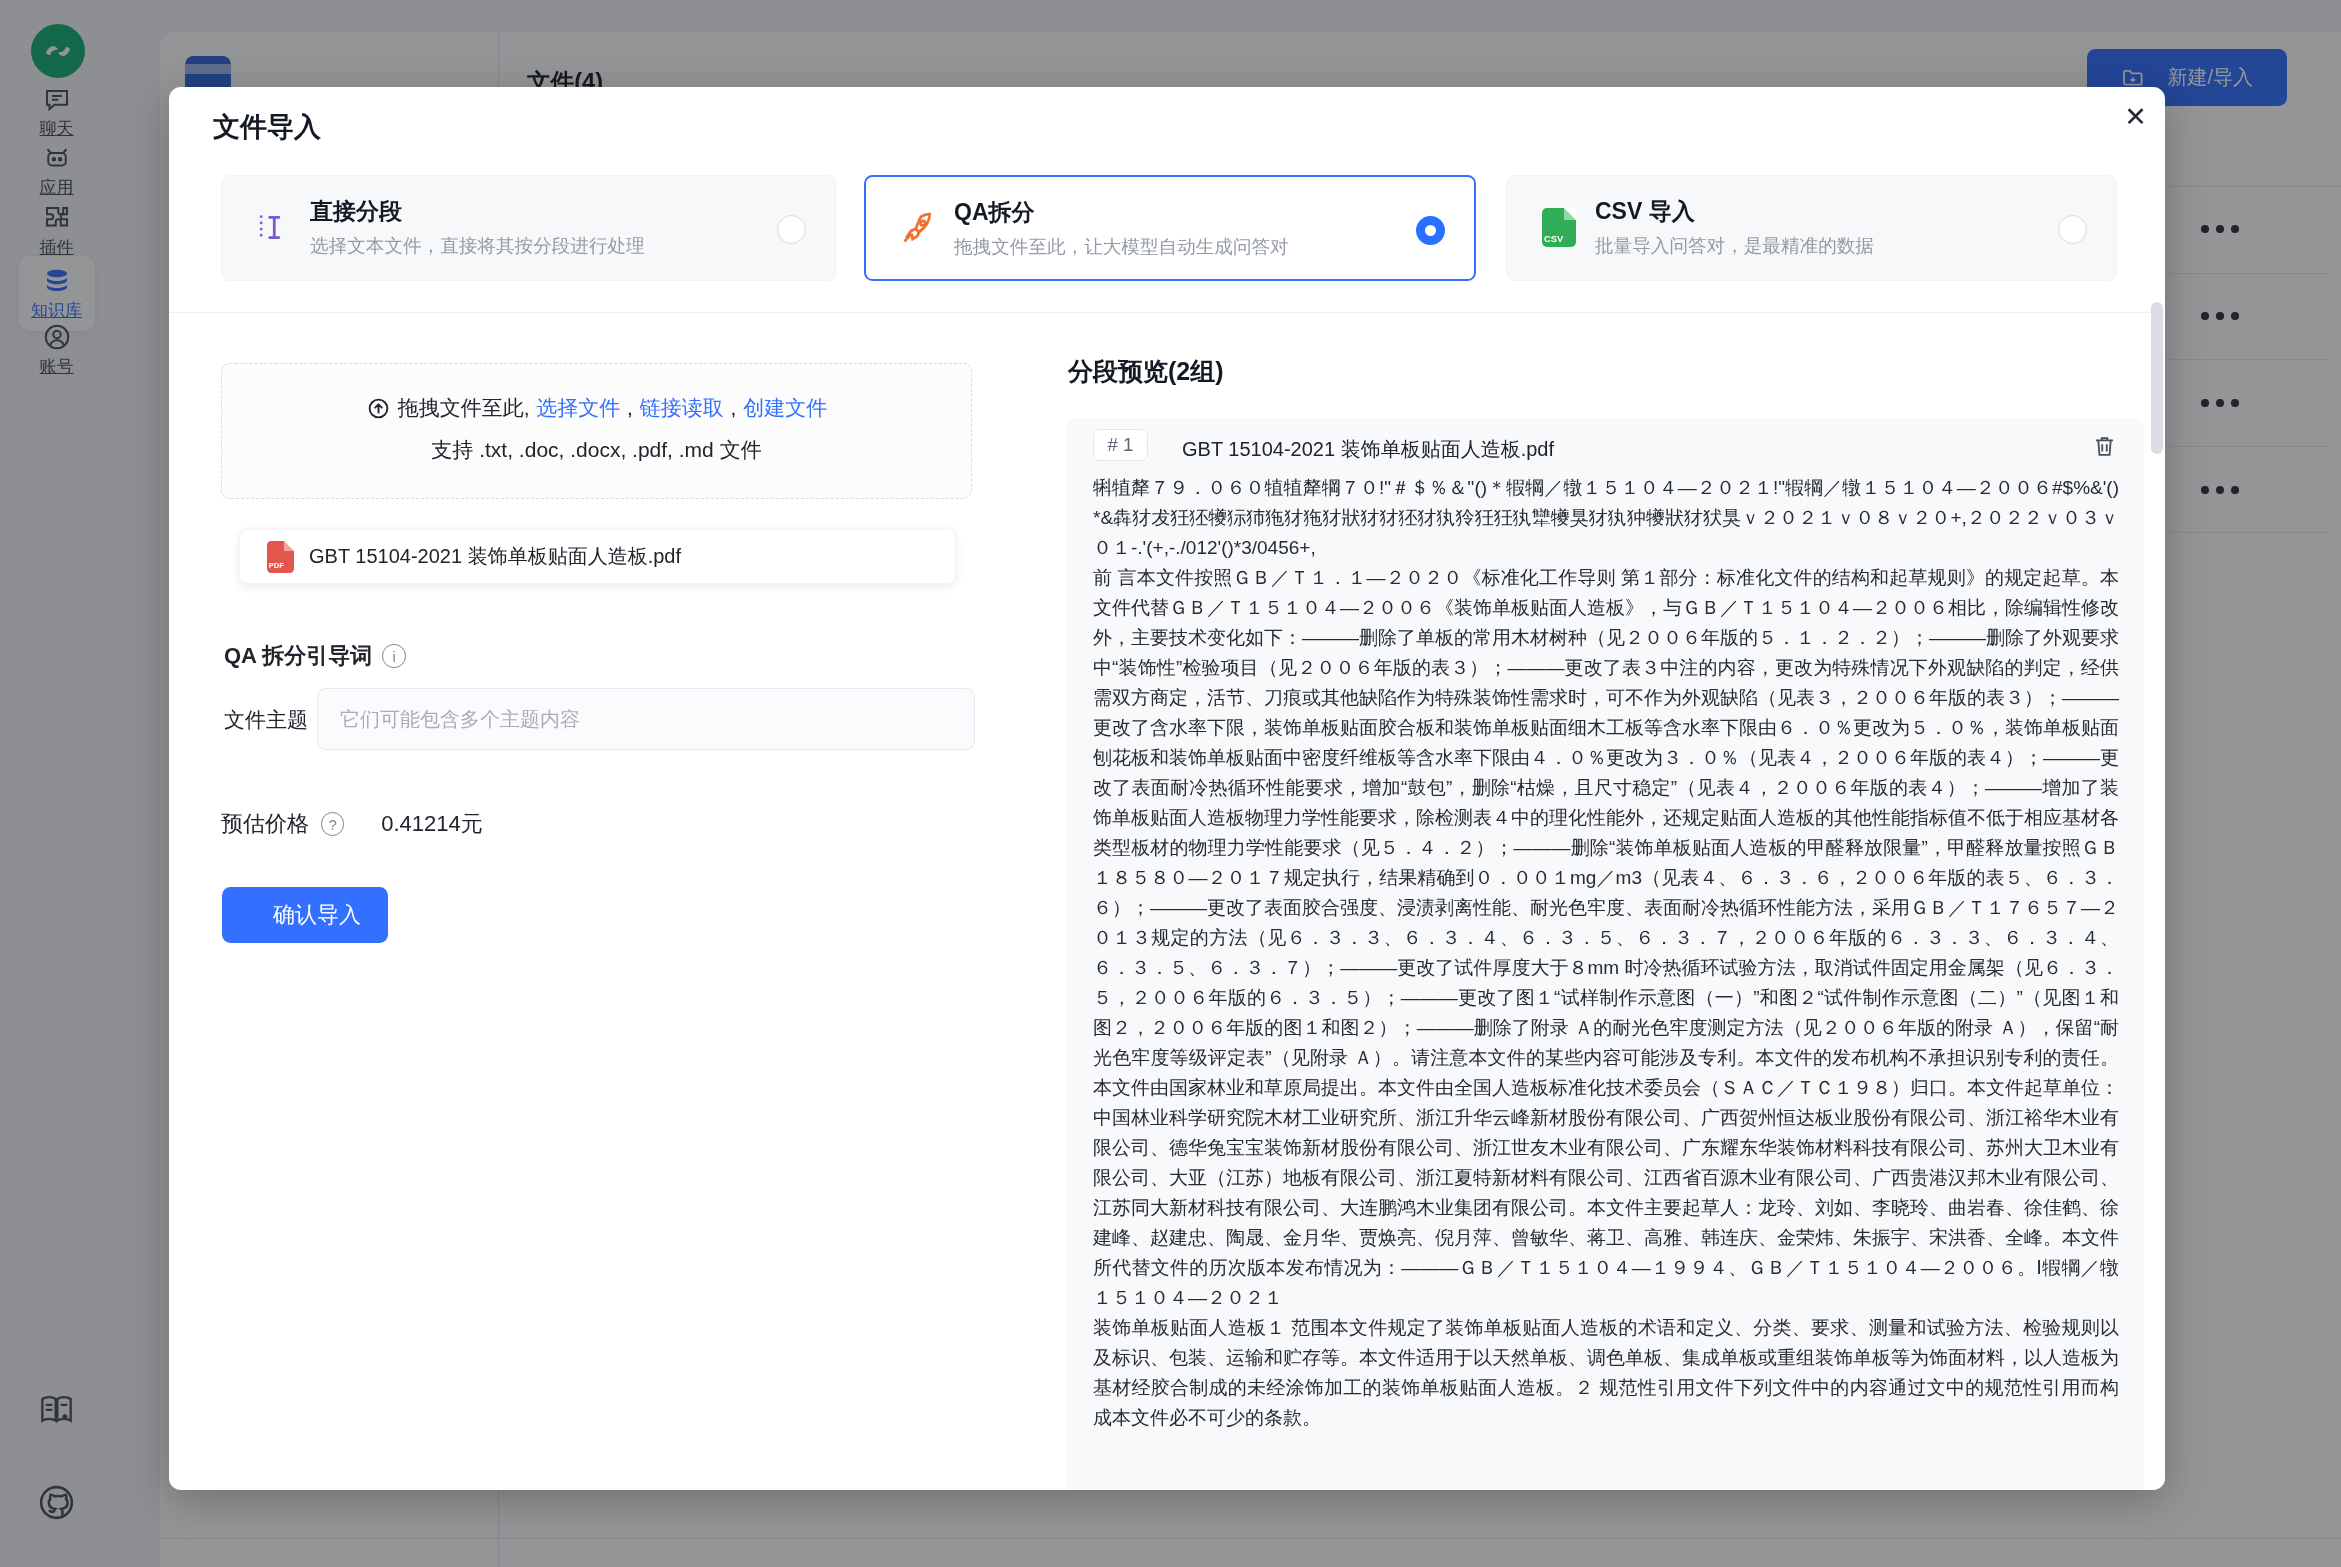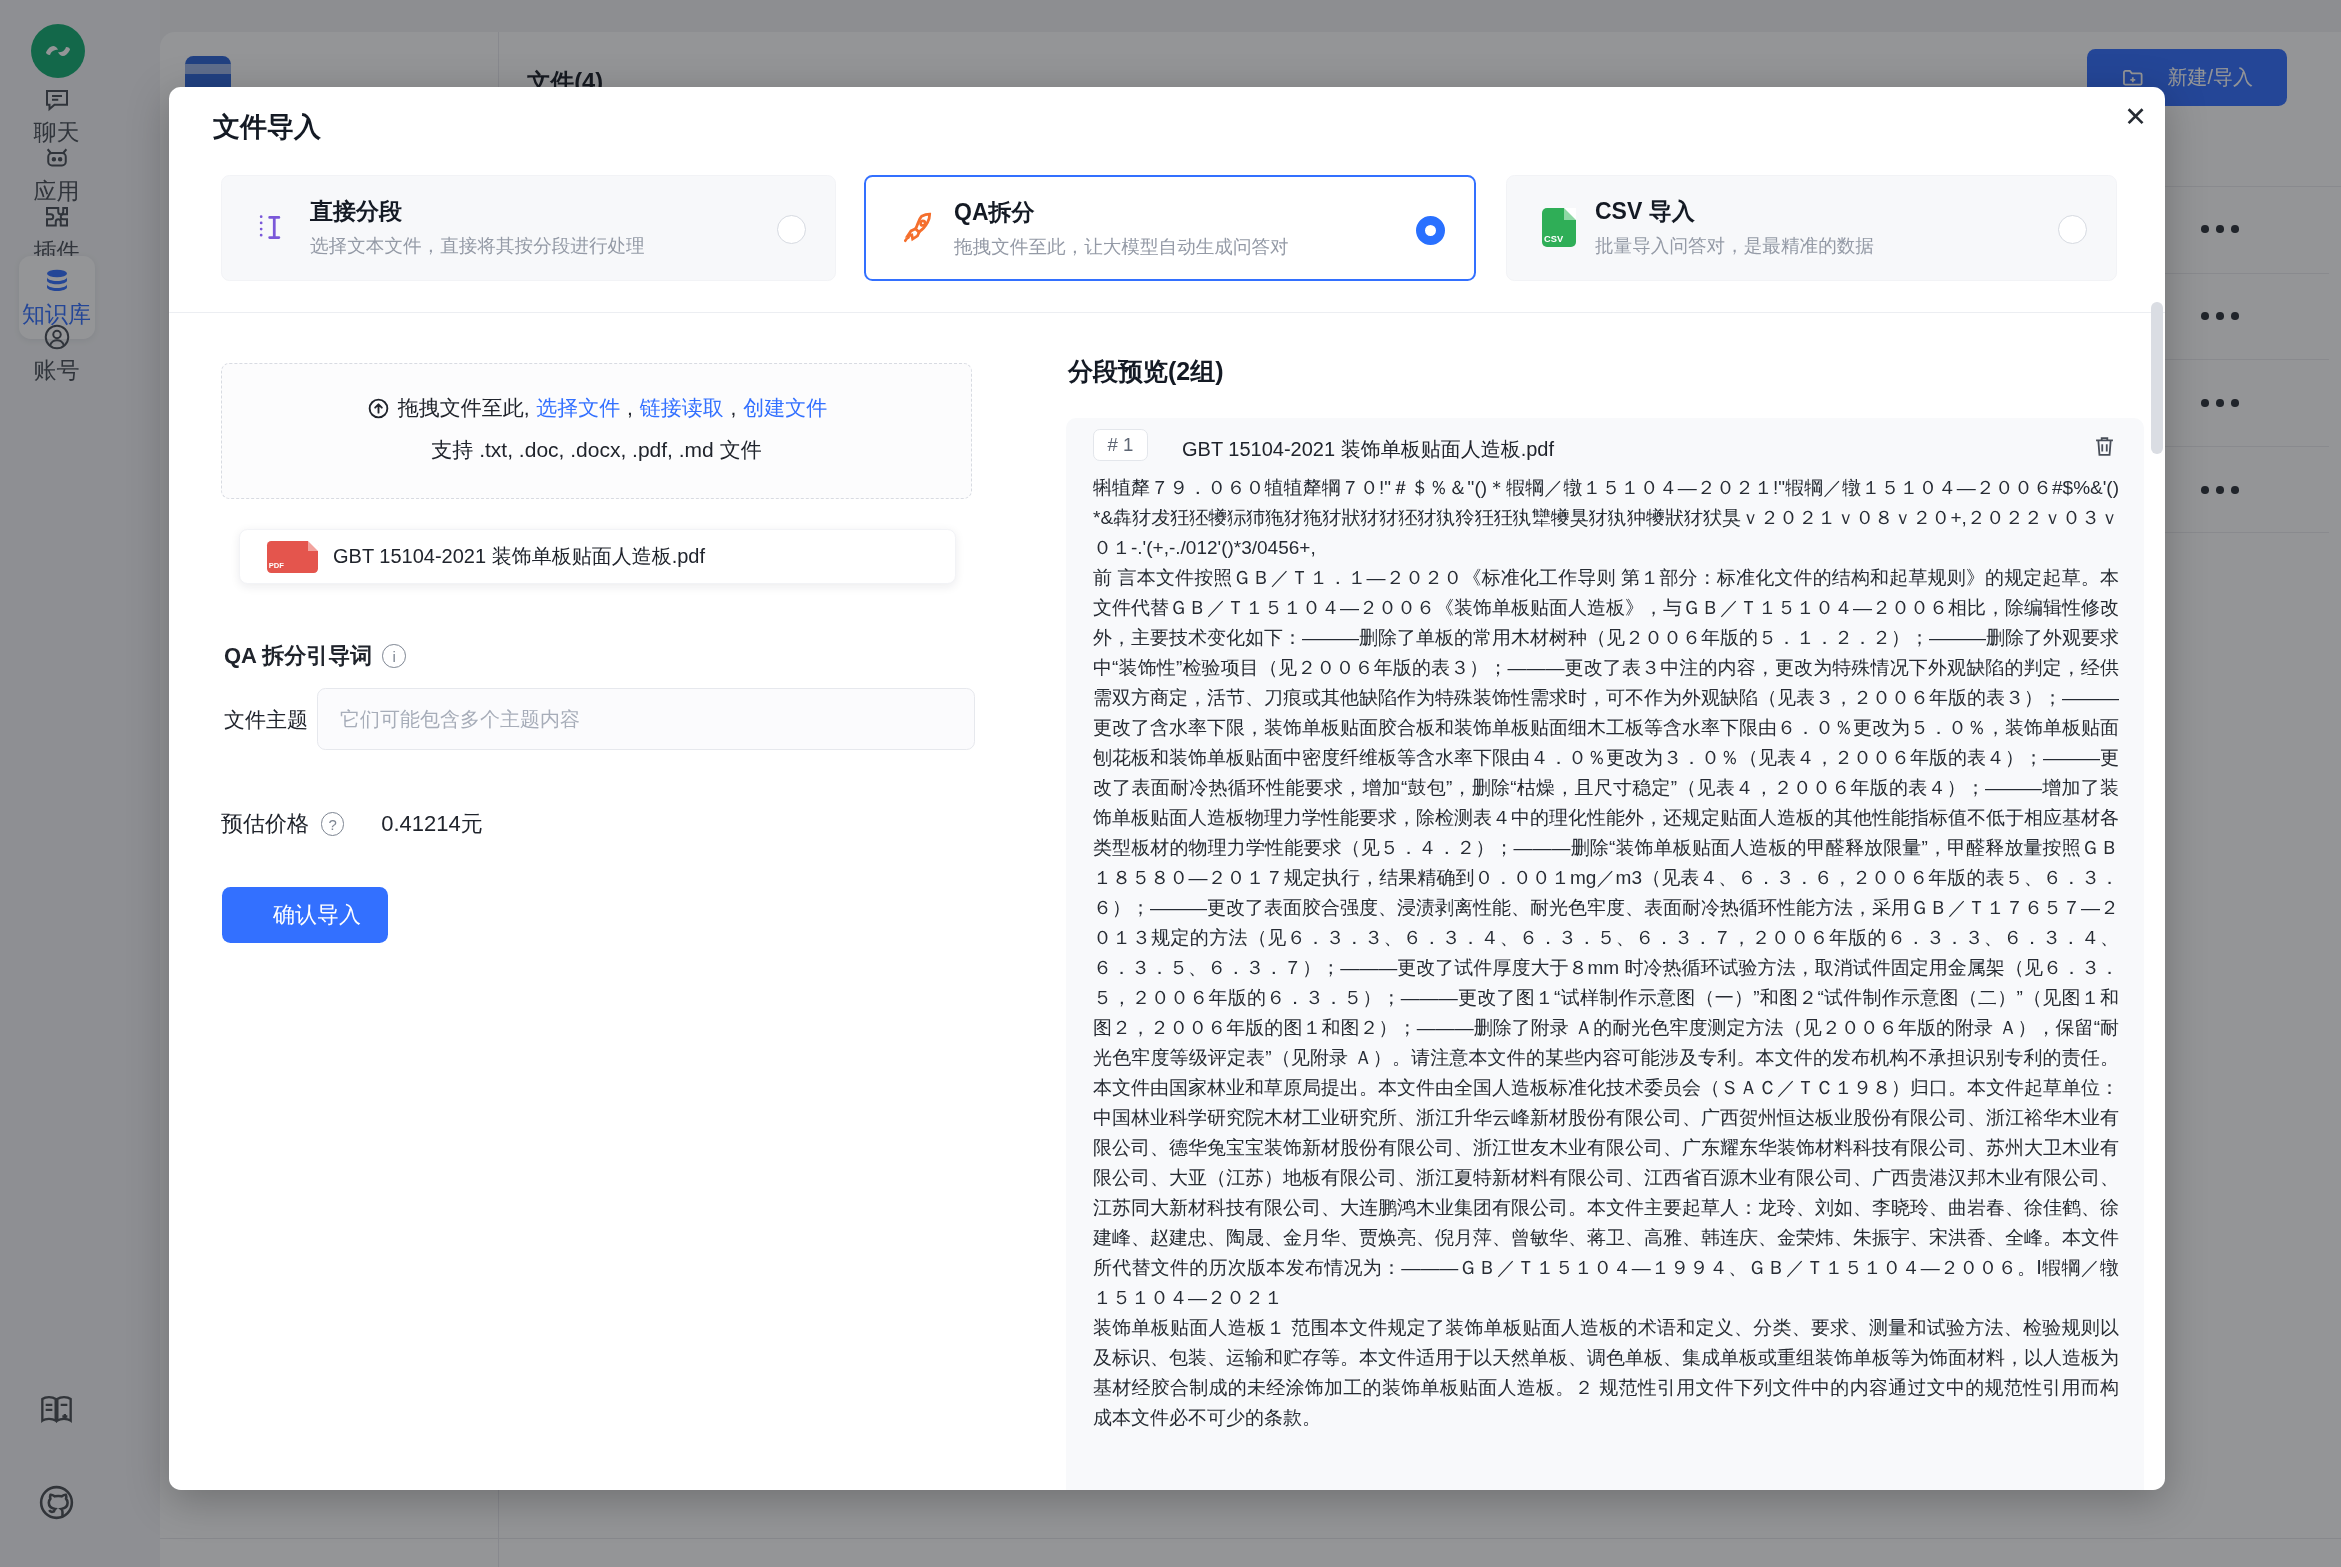--- a/index.html
+++ b/index.html
@@ -5,21 +5,21 @@
   * { margin:0; padding:0; box-sizing:border-box; }
   html,body { width:2342px; height:1567px; }
   body { font-family:"Liberation Sans","DejaVu Sans",sans-serif; background:#f2f3f5; position:relative; overflow:hidden; }
   #app { position:absolute; inset:0; }
 
   
   .sidebar { position:absolute; left:0; top:0; width:160px; height:100%; background:#f4f5f7; }
   .logo { position:absolute; left:31px; top:23.6px; width:54px; height:54px; border-radius:50%; background:#15ae74; display:flex; align-items:center; justify-content:center; }
   .nav-item { position:absolute; left:18.6px; width:76px; text-align:center; cursor:pointer; color:#494f58; }
   .nav-item svg { display:block; margin:0 auto 3.4px; }
-  .nav-label { font-size:23px; display:block; }
+  .nav-label { font-size:17px; display:block;text-decoration:underline; }
   .nav-item.active { background:#ffffff; border-radius:11.8px; box-shadow:0 1.7px 6.8px rgba(30,40,60,.08); padding:10px 0 8.4px; }
   .nav-item.active .nav-label { color:#3370ff; }
   .side-bottom { position:absolute; left:0; width:113px; text-align:center; }
 
   
   .page { position:absolute; left:160px; top:32px; right:0; bottom:0; background:#ffffff; border-top-left-radius:15px; }
   .kb-icon { position:absolute; left:25px; top:23.6px; width:46px; height:41px; background:#2e66d9; border-radius:8.4px; }
   .kb-icon:before { content:""; position:absolute; left:0; top:8.4px; right:0; height:10px; background:#9fb9ec; }
   .v-divider { position:absolute; left:338px; top:0; bottom:0; width:0.8px; background:#e9eaee; }
   .page-title { position:absolute; left:367px; top:34px; font-size:23.6px; font-weight:bold; color:#1a1f28; }
@@ -51,21 +51,21 @@
   .csv-badge span { position:absolute; left:2.5px; bottom:3.4px; color:#fff; font-size:9.3px; font-weight:bold; }
 
   .modal-divider { position:absolute; left:0; right:0; top:225px; height:0.8px; background:#eceef2; }
 
   
   .dropzone { position:absolute; left:52px; top:276px; width:751px; height:136px; border:1.7px dashed #d8dbe2; border-radius:8.4px; background:#fcfcfd; text-align:center; cursor:pointer; }
   .dz-line1 { margin-top:30px; font-size:21px; color:#20242c; display:flex; align-items:center; justify-content:center; gap:6.8px; }
   .dz-line1 .lnk { color:#3370ff; cursor:pointer; }
   .dz-line2 { margin-top:13.5px; font-size:21px; color:#20242c; }
   .file-card { position:absolute; left:70px; top:442px; width:717px; height:55px; background:#fff; border:0.8px solid #f2f3f6; border-radius:8.4px; box-shadow:0 2.5px 10px rgba(20,30,50,.08); display:flex; align-items:center; padding-left:27px; gap:15px; }
-  .pdf-badge { width:51px; height:32px; background:#e4554d; border-radius:4.2px; position:relative; flex:none; }
+  .pdf-badge { width:27px; height:32px; background:#e4554d; border-radius:4.2px; position:relative; flex:none; }
   .pdf-badge:before { content:""; position:absolute; right:0; top:0; border:5.9px solid #fff; border-left-color:#f2a39e; border-bottom-color:#f2a39e; }
   .pdf-badge span { position:absolute; left:1.7px; bottom:2.5px; color:#fff; font-size:7.6px; font-weight:bold; }
   .file-name { font-size:20px; color:#20242c; }
   .qa-label-row { position:absolute; left:55px; top:554px; display:flex; align-items:center; gap:10px; font-size:22px; font-weight:600; color:#20242c; }
   .circle-ico { width:23.6px; height:23.6px; border:1.7px solid #7d8592; border-radius:50%; color:#7d8592; font-size:15px; display:flex; align-items:center; justify-content:center; font-weight:400; cursor:pointer; }
   .topic-label { position:absolute; left:55px; top:619px; font-size:21px; color:#20242c; }
   .topic-input { position:absolute; left:148px; top:601px; width:658px; height:62px; border:1.7px solid #e6e8ed; border-radius:8.4px; background:#fbfbfd; font-size:20px; color:#333; padding:0 22px; outline:none; }
   .topic-input::placeholder { color:#a7adb9; }
   .price-row { position:absolute; left:52px; top:722px; display:flex; align-items:center; gap:11.8px; font-size:22px; color:#20242c; }
   .price-val { margin-left:25px; }

